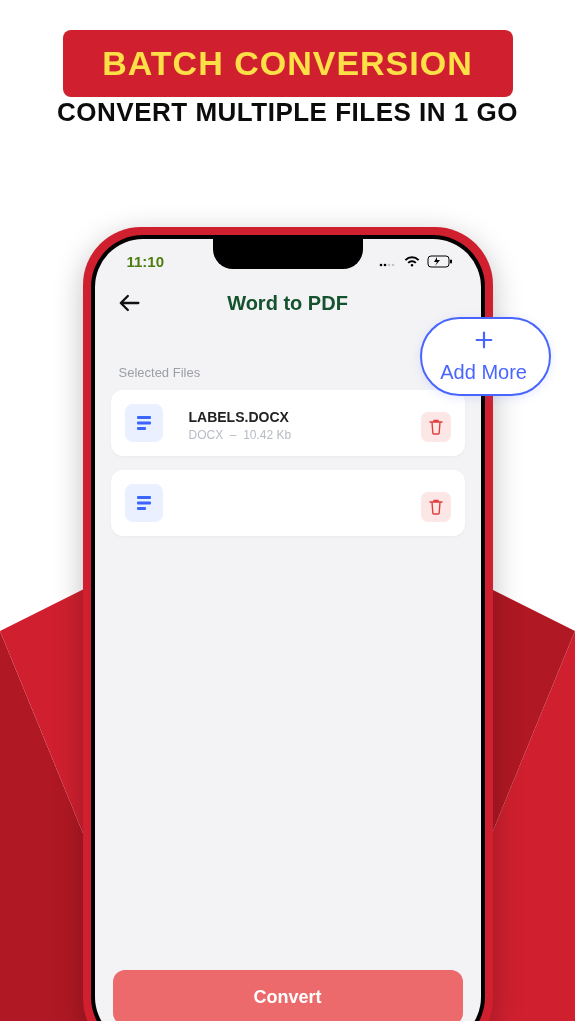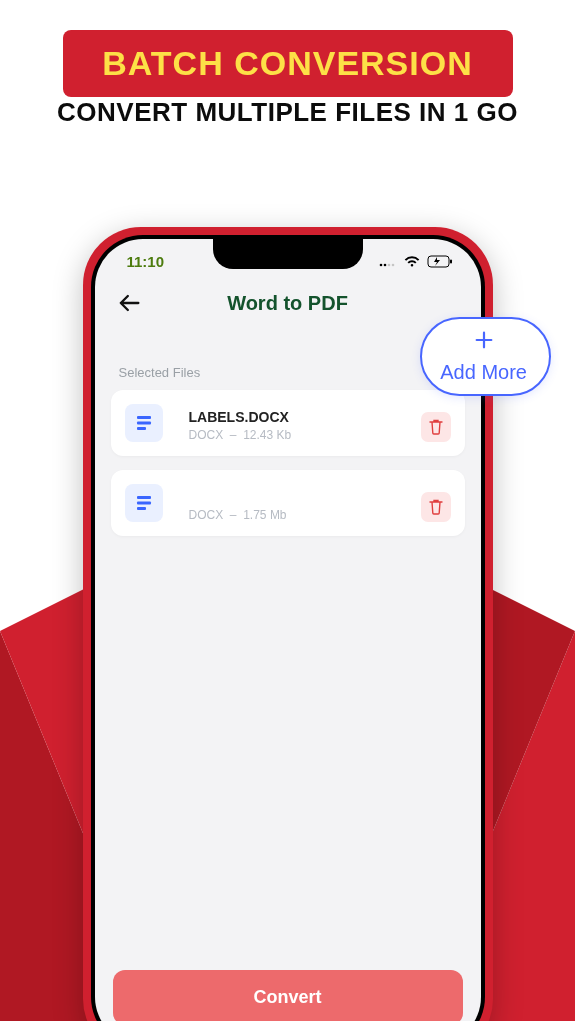--- a/index.html
+++ b/index.html
@@ -263,42 +263,39 @@
           <div class="file-icon">
             <svg width="20" height="20" viewBox="0 0 20 20">
               <rect x="3" y="3" width="14" height="3" rx="1" fill="#3a66ff"></rect>
               <rect x="3" y="8.5" width="14" height="3" rx="1" fill="#3a66ff"></rect>
               <rect x="3" y="14" width="9" height="3" rx="1" fill="#3a66ff"></rect>
             </svg>
           </div>
           <div class="file-text">
             <div class="file-name">LABELS.DOCX</div>
             <div class="file-meta">
-              <span>DOCX</span> &nbsp;–&nbsp; <span>12.43 Kb</span>
+              <span>DOCX</span> &nbsp;–&nbsp; <span>10.42 Kb</span>
             </div>
           </div>
           <div class="delete-btn">
             <svg width="14" height="16" viewBox="0 0 14 16">
               <path d="M1 3h12M5 3V1.5h4V3M3 3l.8 11a1 1 0 001 1h4.4a1 1 0 001-1L11 3" stroke="#e03e3e" stroke-width="1.4" stroke-linecap="round" fill="none"></path>
             </svg>
           </div>
         </div>
 
         <div class="file-card">
           <div class="file-icon">
             <svg width="20" height="20" viewBox="0 0 20 20">
               <rect x="3" y="3" width="14" height="3" rx="1" fill="#3a66ff"></rect>
               <rect x="3" y="8.5" width="14" height="3" rx="1" fill="#3a66ff"></rect>
               <rect x="3" y="14" width="9" height="3" rx="1" fill="#3a66ff"></rect>
             </svg>
           </div>
           <div class="file-text">
-            <div class="file-meta">
-              <span>DOCX</span> &nbsp;–&nbsp; <span>1.75 Mb</span>
-            </div>
           </div>
           <div class="delete-btn">
             <svg width="14" height="16" viewBox="0 0 14 16">
               <path d="M1 3h12M5 3V1.5h4V3M3 3l.8 11a1 1 0 001 1h4.4a1 1 0 001-1L11 3" stroke="#e03e3e" stroke-width="1.4" stroke-linecap="round" fill="none"></path>
             </svg>
           </div>
         </div>
       </div>
 
       <div class="convert">Convert</div>

